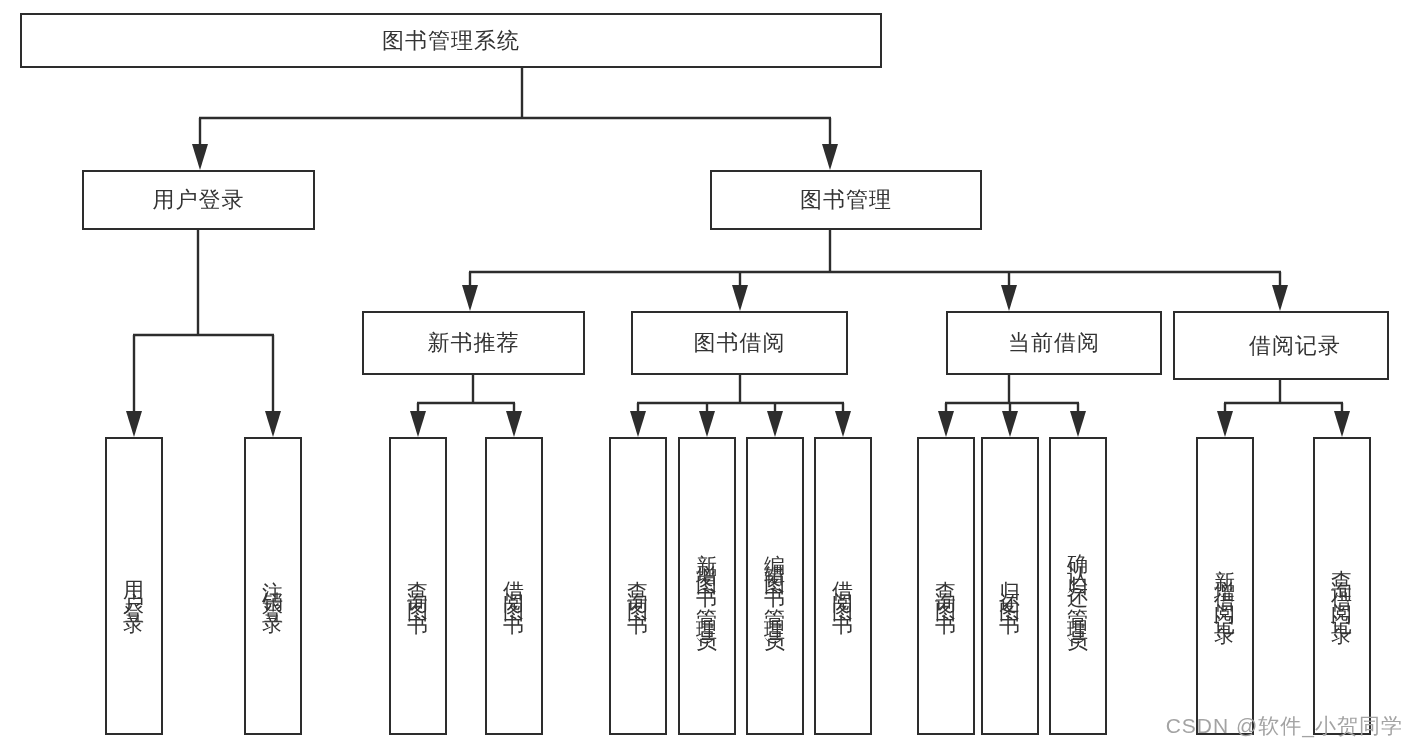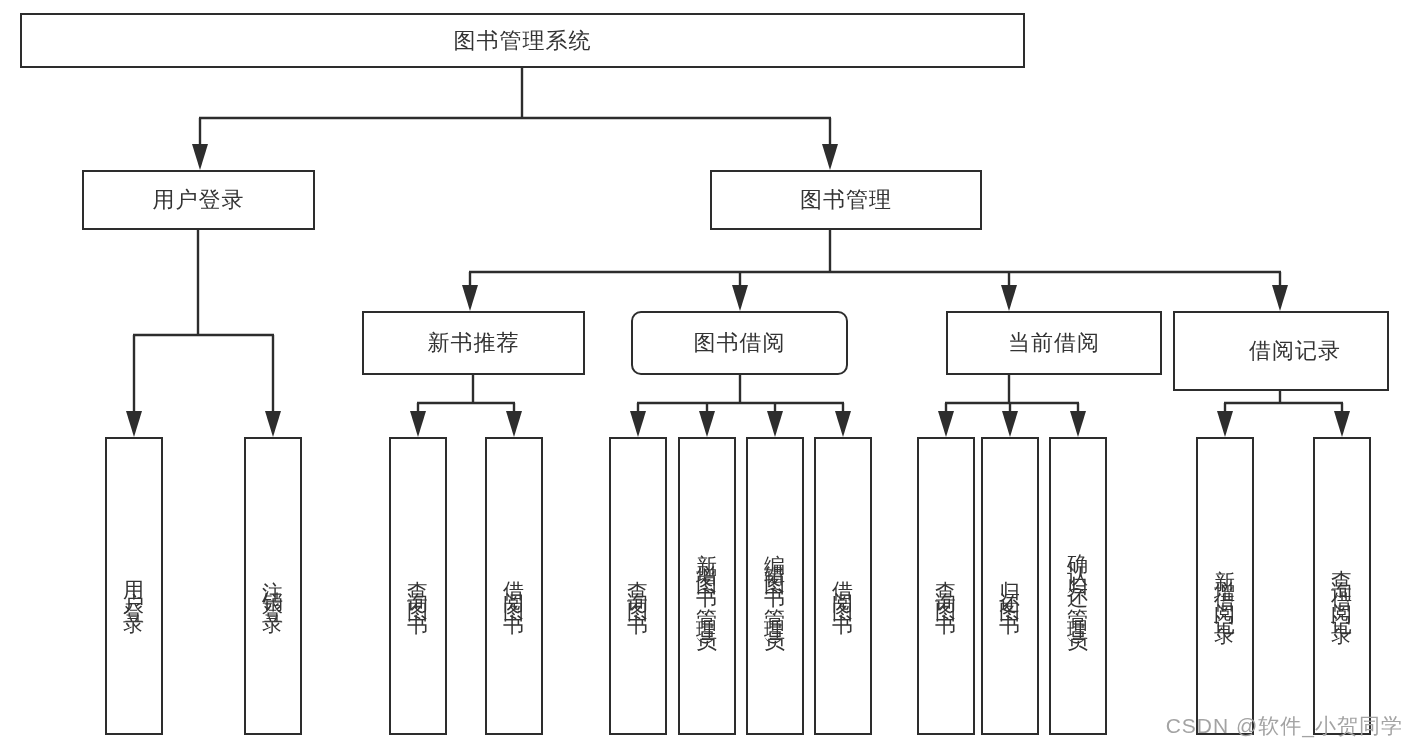--- a/index.html
+++ b/index.html
@@ -126,41 +126,41 @@
     <g>
       <line x1="1280" y1="375" x2="1280" y2="403"></line>
       <line x1="1224" y1="403" x2="1343" y2="403"></line>
       <line x1="1225" y1="403" x2="1225" y2="431"></line>
       <polygon points="1217,411 1233,411 1225,437"></polygon>
       <line x1="1342" y1="403" x2="1342" y2="431"></line>
       <polygon points="1334,411 1350,411 1342,437"></polygon>
     </g>
   </svg>
 
-  <div class="node" style="left:20px; top:13px; width:1005px; height:55px;">
+  <div class="node" style="left:20px; top:13px; width:862px; height:55px;">
     <span>图书管理系统</span>
   </div>
 
   <div class="node" style="left:82px; top:170px; width:233px; height:60px;">
     <span>用户登录</span>
   </div>
   <div class="node" style="left:710px; top:170px; width:272px; height:60px;">
     <span>图书管理</span>
   </div>
 
   <div class="node" style="left:362px; top:311px; width:223px; height:64px;">
     <span>新书推荐</span>
   </div>
-  <div class="node" style="left:631px; top:311px; width:217px; height:64px;border-radius:10px;">
+  <div class="node" style="left:631px; top:311px; width:217px; height:64px;">
     <span>图书借阅</span>
   </div>
   <div class="node" style="left:946px; top:311px; width:216px; height:64px;">
     <span>当前借阅</span>
   </div>
-  <div class="node" style="left:1173px; top:311px; width:216px; height:80px;padding-left:28px;">
+  <div class="node" style="left:1173px; top:311px; width:216px; height:69px;padding-left:28px;">
     <span>借阅记录</span>
   </div>
 
   <div class="node leaf" style="left:105px; top:437px; width:58px; height:298px;">
     <span class="vtext">用户登录</span>
   </div>
   <div class="node leaf" style="left:244px; top:437px; width:58px; height:298px;">
     <span class="vtext">注销登录</span>
   </div>
 

